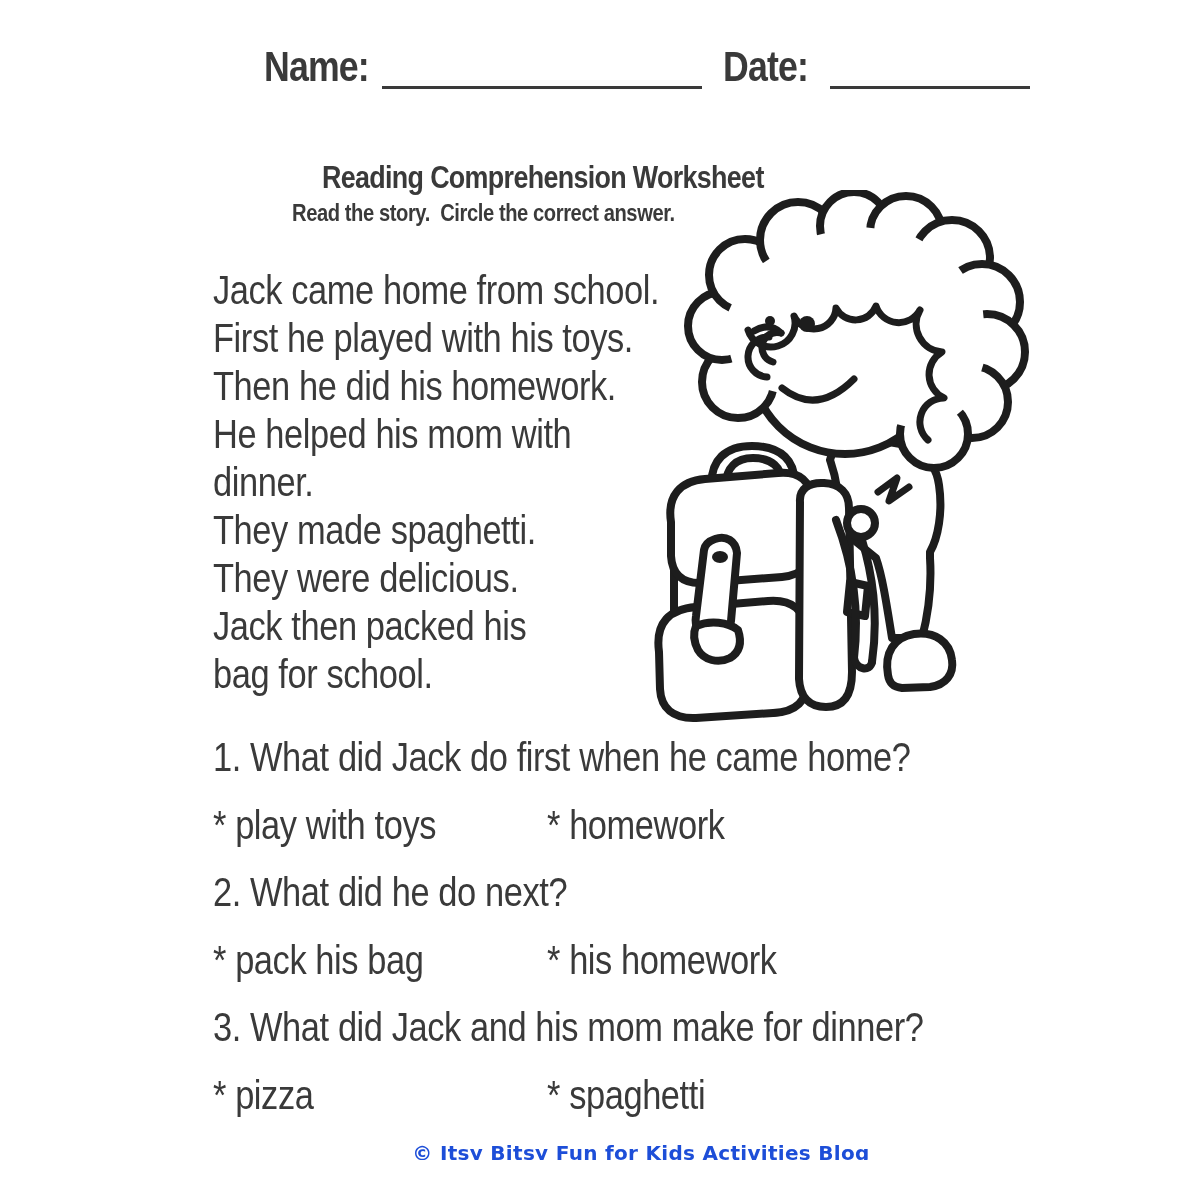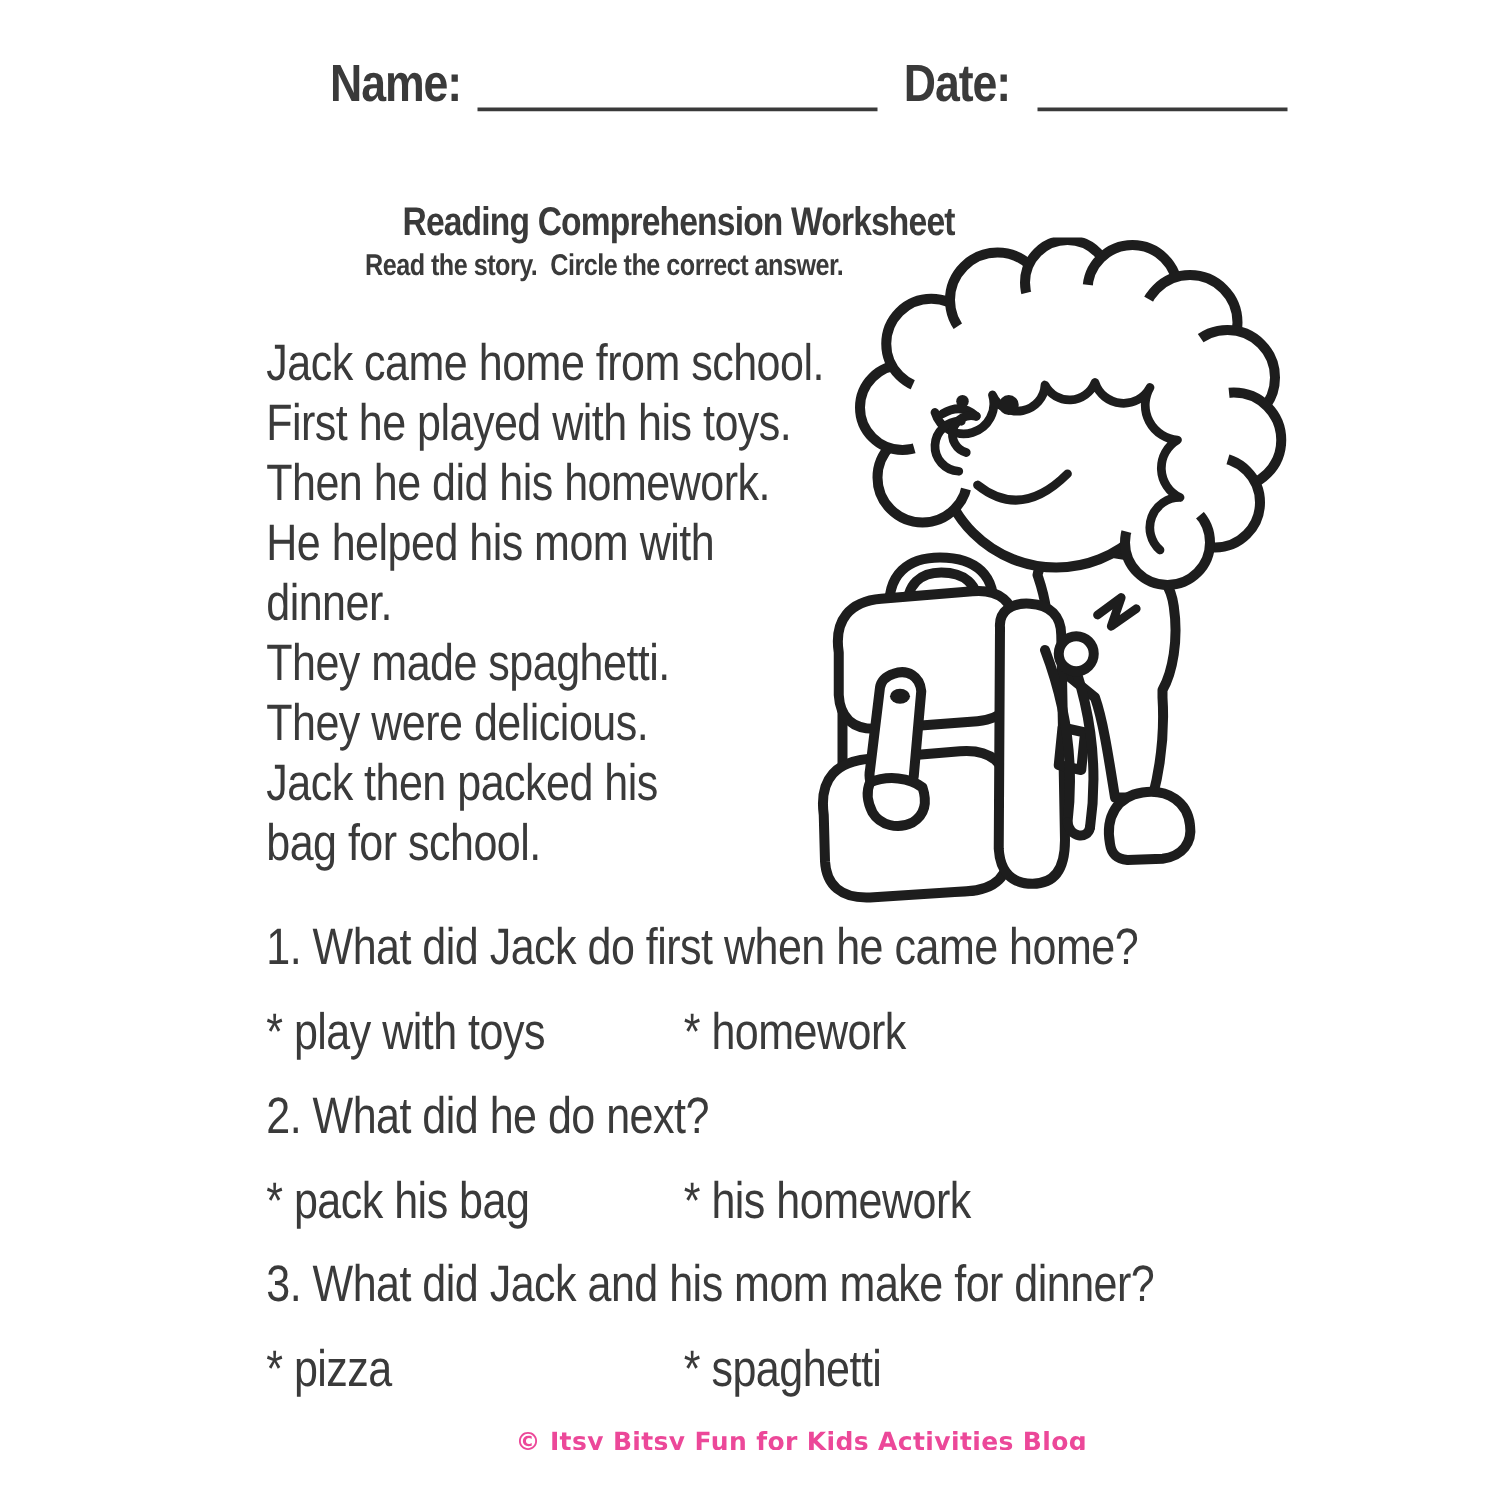--- a/index.html
+++ b/index.html
@@ -9,21 +9,21 @@
   .ct{position:absolute;font-size:41px;line-height:48px;color:#3a3a3a;letter-spacing:-0.5px;
       transform:scaleX(0.84);transform-origin:0 0;white-space:pre;font-weight:400;}
   .nd{position:absolute;font-size:42px;line-height:1;color:#3a3a3a;font-weight:700;
       letter-spacing:-1px;transform:scaleX(0.85);transform-origin:0 0;white-space:pre;}
   .uline{position:absolute;height:3px;background:#3a3a3a;}
   .title{position:absolute;font-size:32px;line-height:1;color:#3a3a3a;font-weight:700;
          letter-spacing:-0.8px;transform:scaleX(0.84);transform-origin:0 0;white-space:pre;}
   .subtitle{position:absolute;font-size:24px;line-height:1;color:#3a3a3a;font-weight:700;
             letter-spacing:-0.5px;transform:scaleX(0.84);transform-origin:0 0;white-space:pre;}
   .footer{position:absolute;font-family:"DejaVu Sans",sans-serif;font-size:20px;font-weight:700;
-          color:#ec4899;letter-spacing:0.3px;transform:translateX(-50%);white-space:pre;}
+          color:#1d4ed8;letter-spacing:0.3px;transform:translateX(-50%);white-space:pre;}
   svg .ln{fill:#ffffff;stroke:#1d1d1d;stroke-width:8;stroke-linecap:round;stroke-linejoin:round;}
   svg .st{fill:none;stroke:#1d1d1d;stroke-width:8;stroke-linecap:round;stroke-linejoin:round;}
   svg .ft{fill:none;stroke:#1d1d1d;stroke-width:7;stroke-linecap:round;stroke-linejoin:round;}
   svg .fw{fill:#ffffff;stroke:none;}
   svg .fb{fill:#1d1d1d;stroke:none;}
 </style>
 </head>
 <body>
 
 <div class="page">

